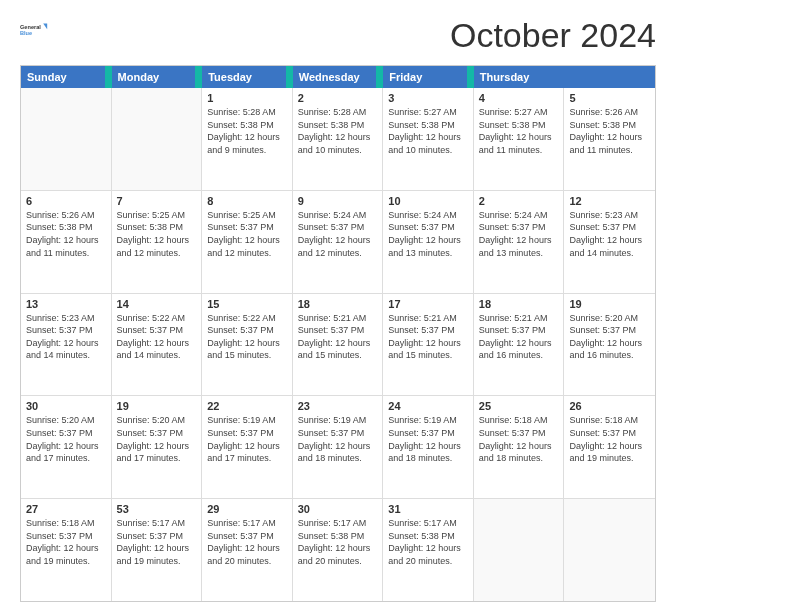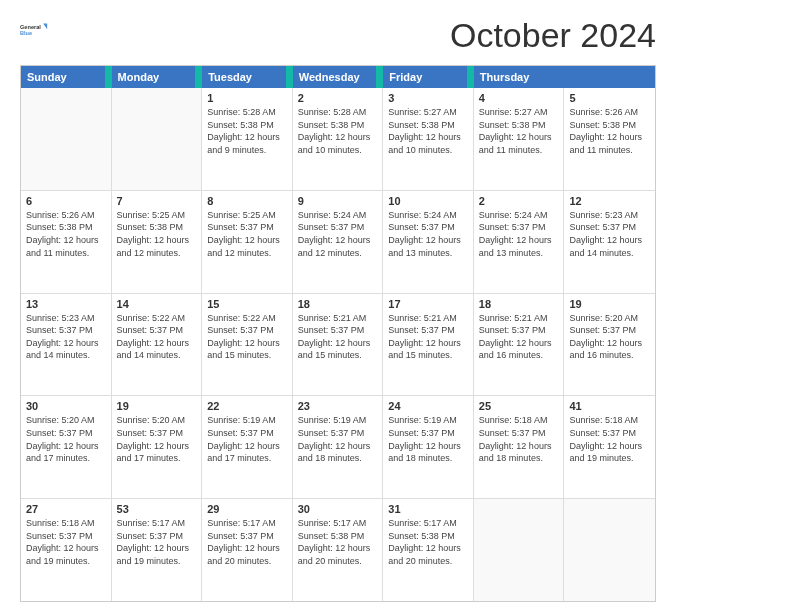--- a/index.html
+++ b/index.html
@@ -279,21 +279,21 @@
 Sunset: 5:37 PM
 Daylight: 12 hours and 18 minutes.</div>
           </div>
           <div class="cal-cell">
             <span class="day-num">25</span>
             <div class="info" style="white-space: pre-line;">Sunrise: 5:18 AM
 Sunset: 5:37 PM
 Daylight: 12 hours and 18 minutes.</div>
           </div>
           <div class="cal-cell">
-            <span class="day-num">41</span>
+            <span class="day-num">26</span>
             <div class="info" style="white-space: pre-line;">Sunrise: 5:18 AM
 Sunset: 5:37 PM
 Daylight: 12 hours and 19 minutes.</div>
           </div>
         </div>
         <div class="cal-row">
           <div class="cal-cell">
             <span class="day-num">27</span>
             <div class="info" style="white-space: pre-line;">Sunrise: 5:18 AM
 Sunset: 5:37 PM

